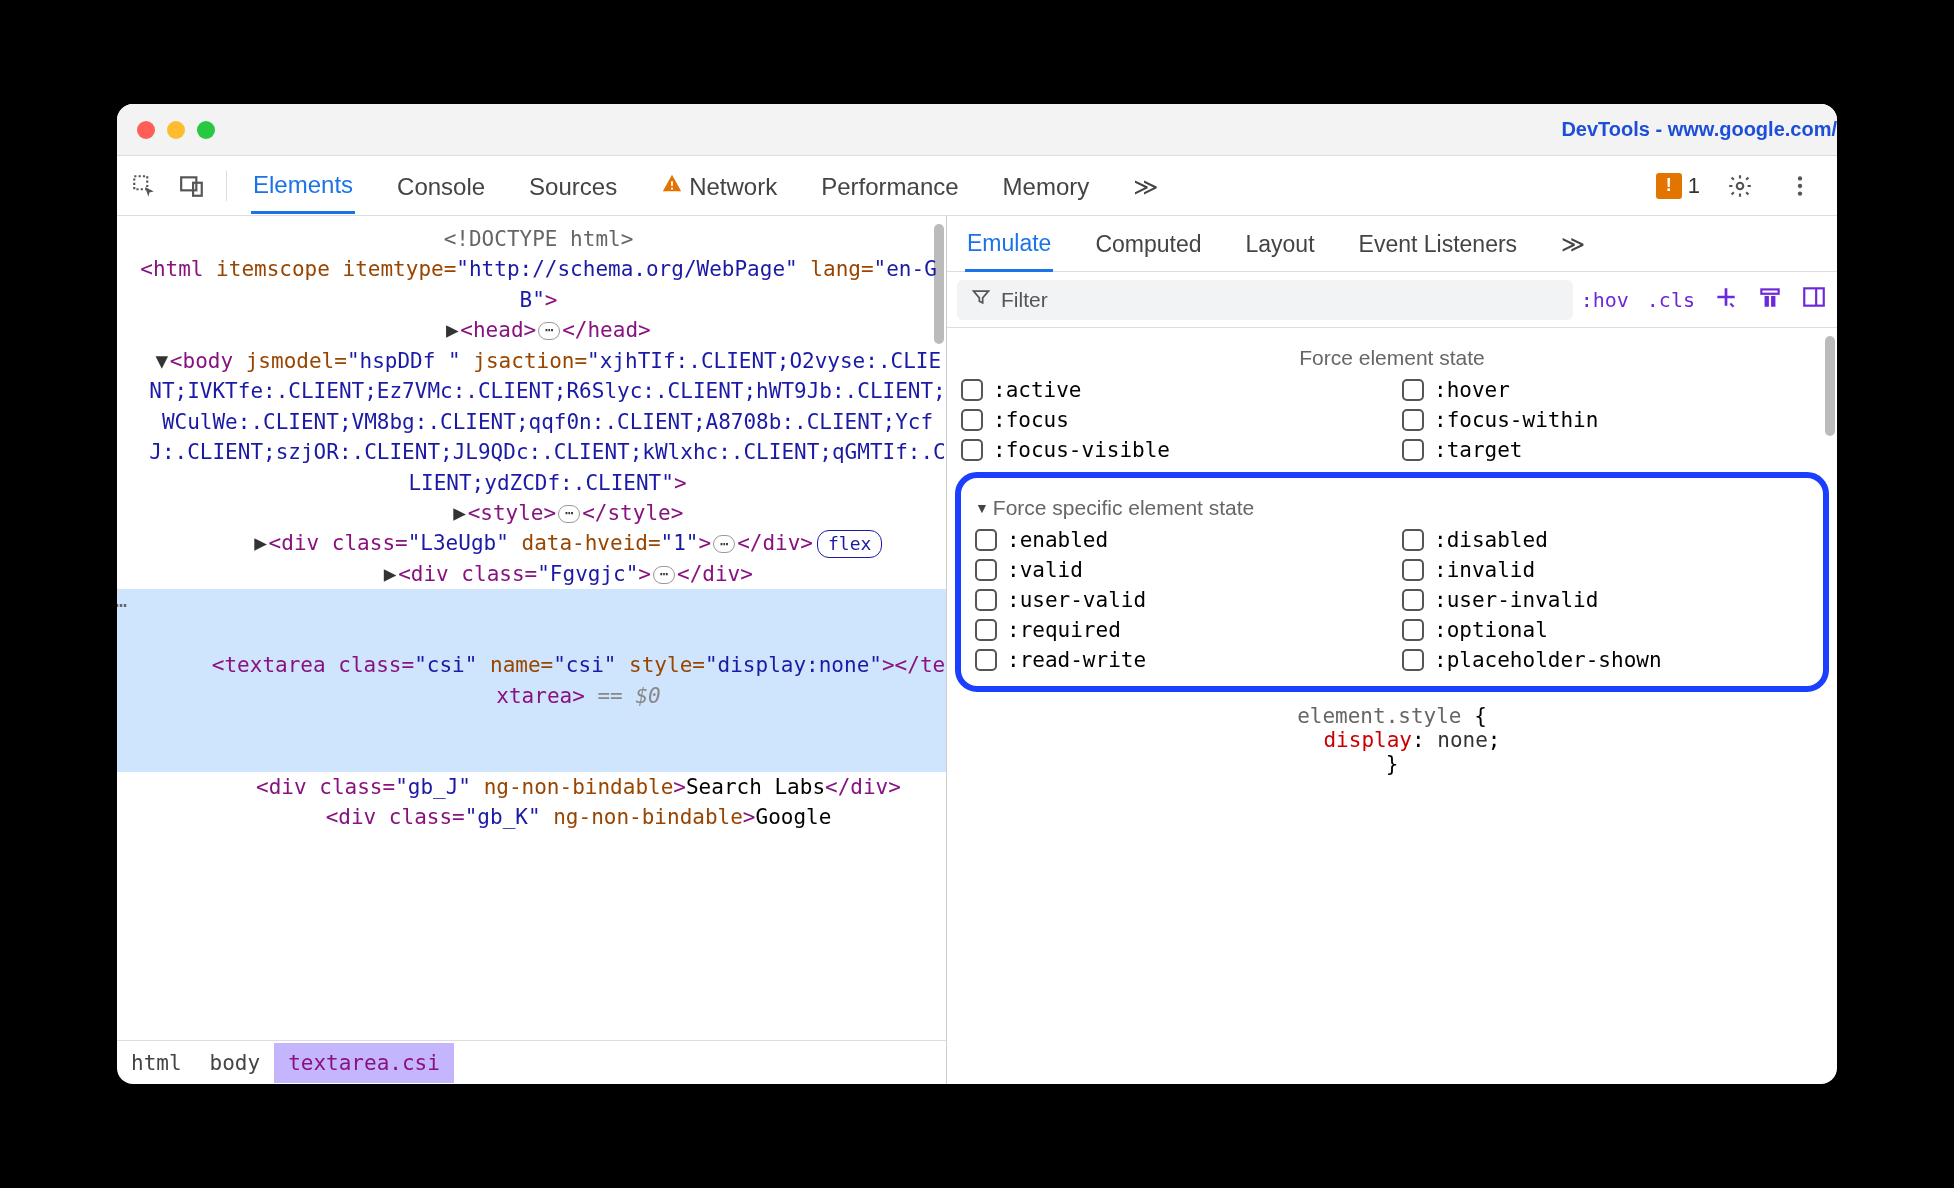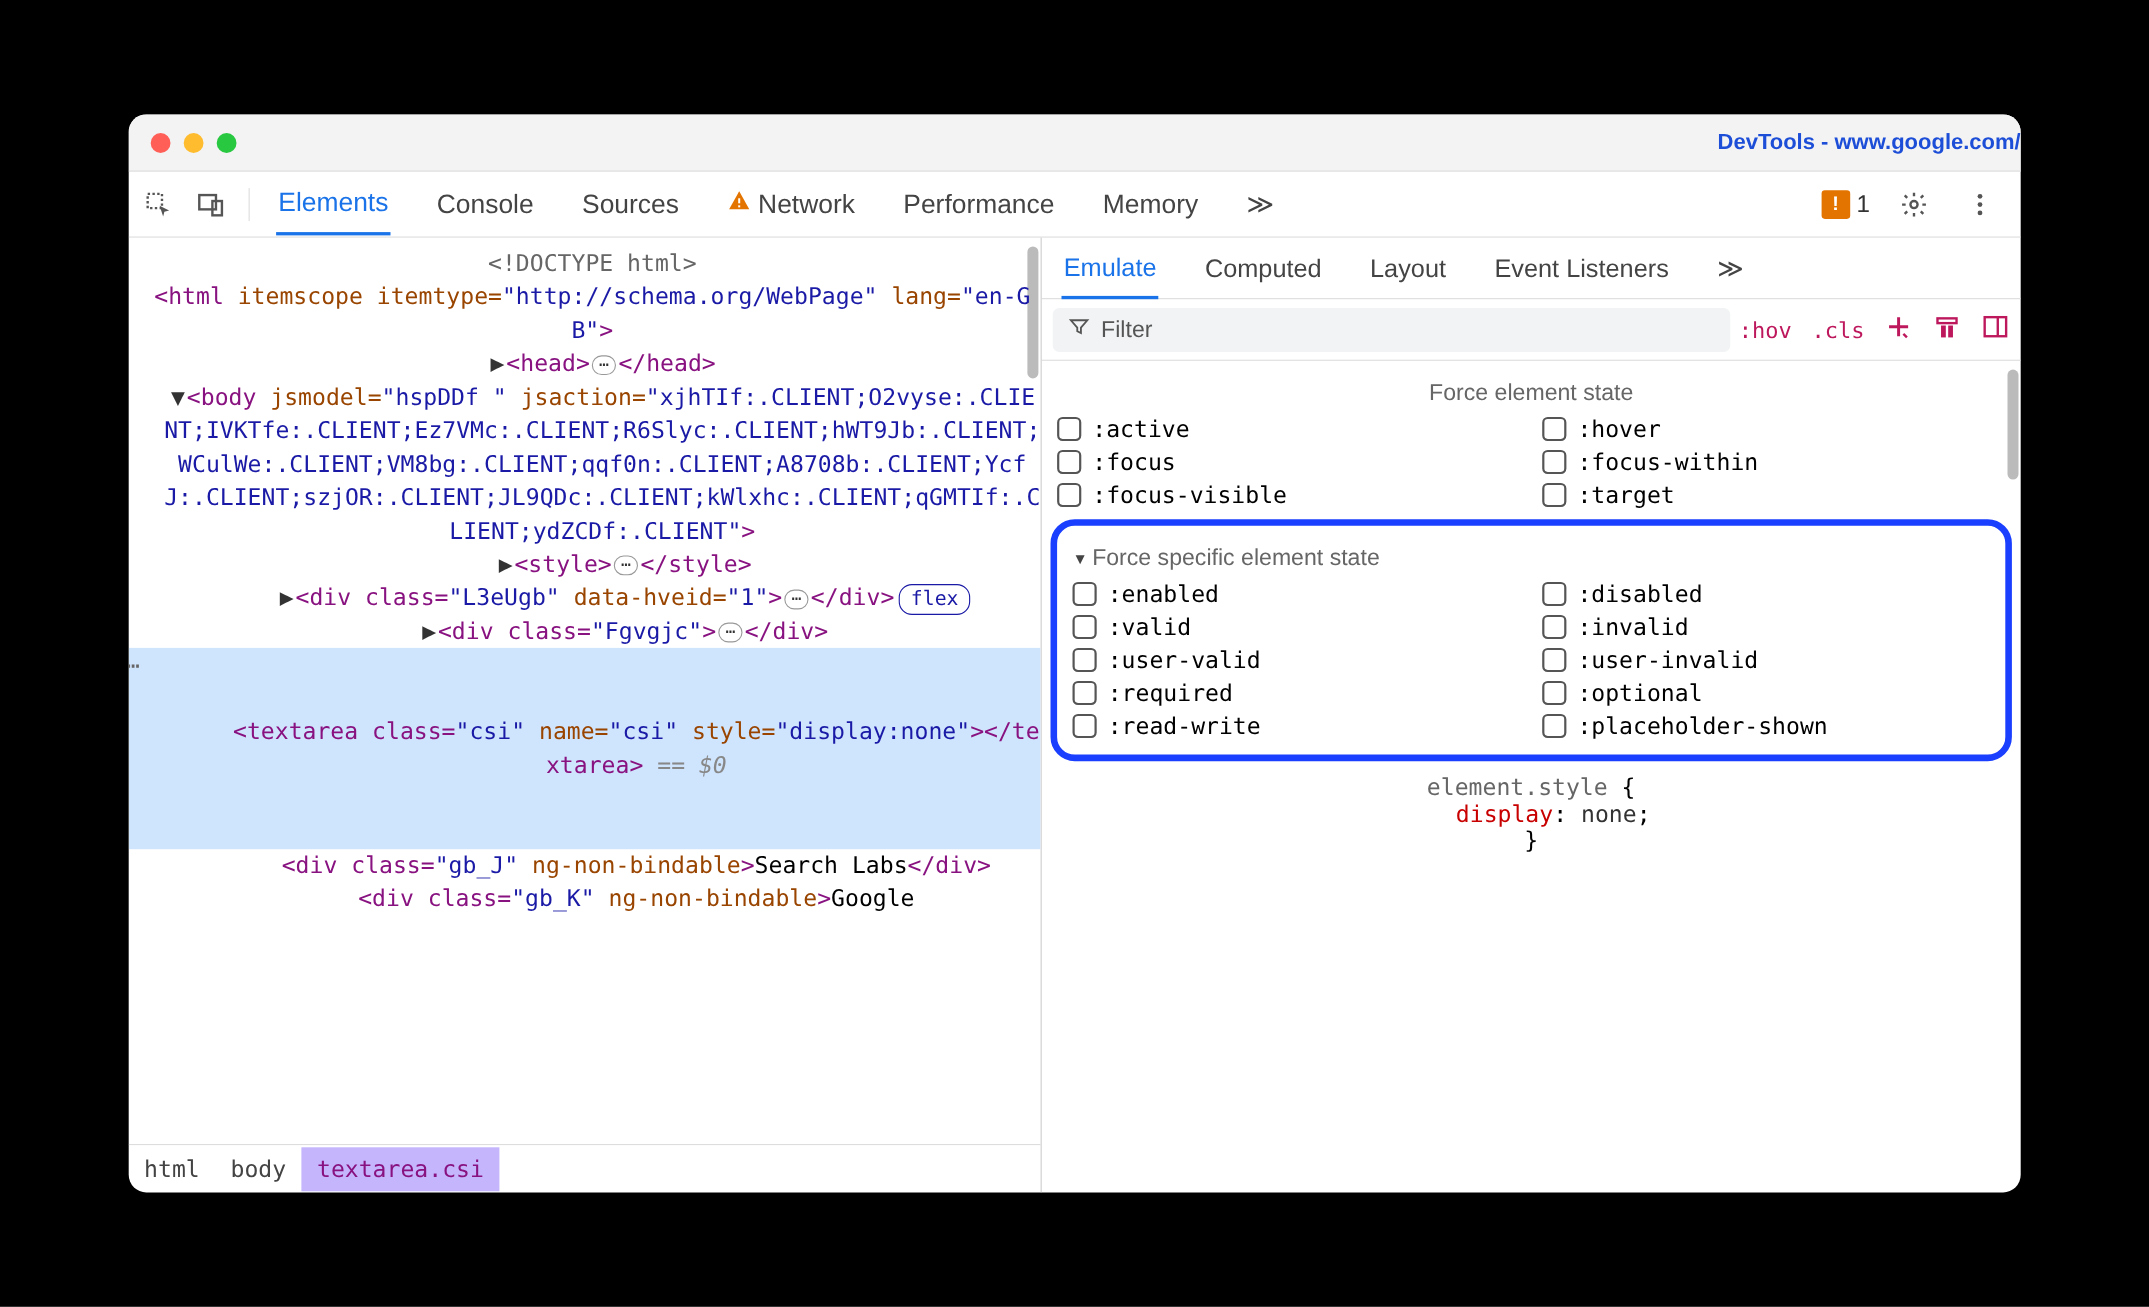--- a/index.html
+++ b/index.html
@@ -225,21 +225,21 @@
   gap: 10px;
   padding: 0 14px;
   color: #555;
   font-size: 21px;
 }
 .filter-right {
   display: flex;
   align-items: center;
   gap: 18px;
   font-size: 20px;
-  color: #be185d;
+  color: #6d28d9;
   font-family: Menlo, Consolas, monospace;
 }
 .filter-right .pbtn { font-family: inherit; }
 .filter-right .ibtn svg { width: 26px; height: 26px; }
 .right-body {
   flex: 1;
   overflow: hidden;
   padding: 10px 14px 0 14px;
   font-size: 21px;
   position: relative;

